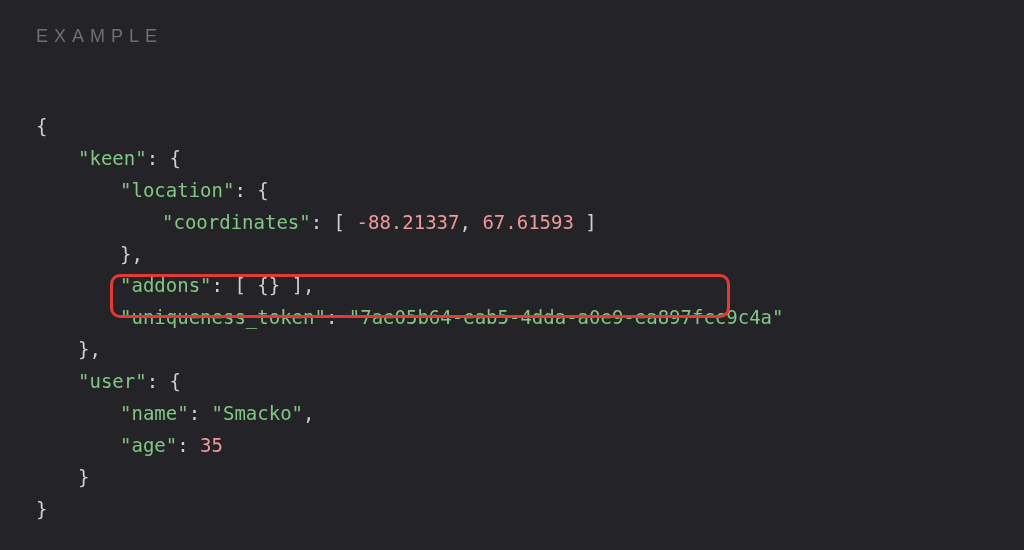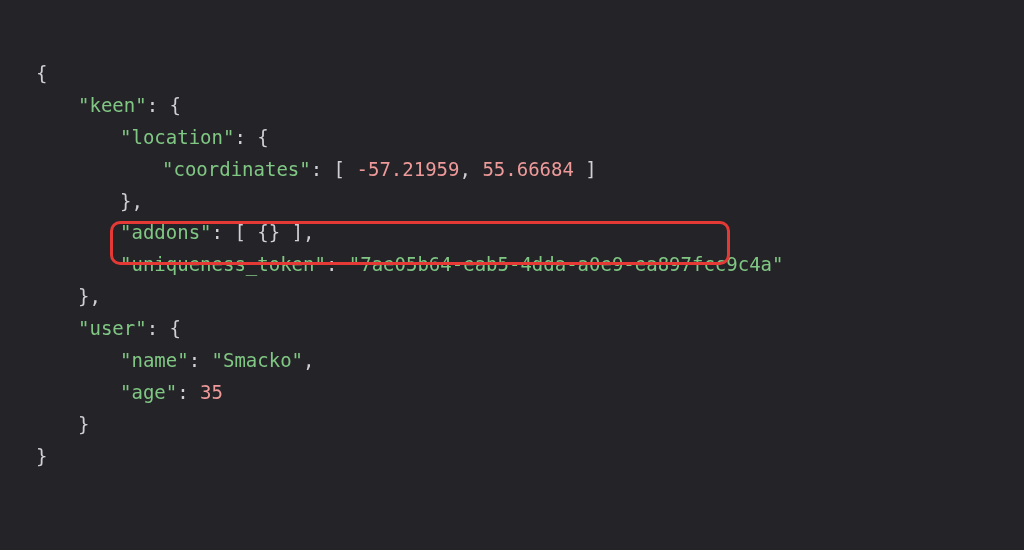--- a/index.html
+++ b/index.html
@@ -43,26 +43,27 @@
     top: 195px;
     width: 614px;
     height: 38px;
     pointer-events: none;
   }
 </style>
 </head>
 <body>
 
 <div class="container">
+  <div class="heading">EXAMPLE</div>
 
   <div class="code">
 <span class="p">{</span>
 <span class="indent1"><span class="k">"keen"</span><span class="p">: </span><span class="p">{</span></span>
 <span class="indent2"><span class="k">"location"</span><span class="p">: </span><span class="p">{</span></span>
-<span class="indent3"><span class="k">"coordinates"</span><span class="p">: </span><span class="p">[</span><span class="p"> </span><span class="n">-57.21959</span><span class="p">,</span><span class="p"> </span><span class="n">55.66684</span><span class="p"> </span><span class="p">]</span></span>
+<span class="indent3"><span class="k">"coordinates"</span><span class="p">: </span><span class="p">[</span><span class="p"> </span><span class="n">-88.21337</span><span class="p">,</span><span class="p"> </span><span class="n">67.61593</span><span class="p"> </span><span class="p">]</span></span>
 <span class="indent2"><span class="p">},</span></span>
 <span class="indent2"><span class="k">"addons"</span><span class="p">: </span><span class="p">[</span><span class="p"> </span><span class="p">{}</span><span class="p"> </span><span class="p">]</span><span class="p">,</span></span>
 <span class="indent2"><span class="k">"uniqueness_token"</span><span class="p">: </span><span class="s">"7ae05b64-eab5-4dda-a0e9-ea897fcc9c4a"</span></span>
 <span class="indent1"><span class="p">},</span></span>
 <span class="indent1"><span class="k">"user"</span><span class="p">: </span><span class="p">{</span></span>
 <span class="indent2"><span class="k">"name"</span><span class="p">: </span><span class="s">"Smacko"</span><span class="p">,</span></span>
 <span class="indent2"><span class="k">"age"</span><span class="p">: </span><span class="n">35</span></span>
 <span class="indent1"><span class="p">}</span></span>
 <span class="p">}</span>
     <div class="highlight-box"></div>

